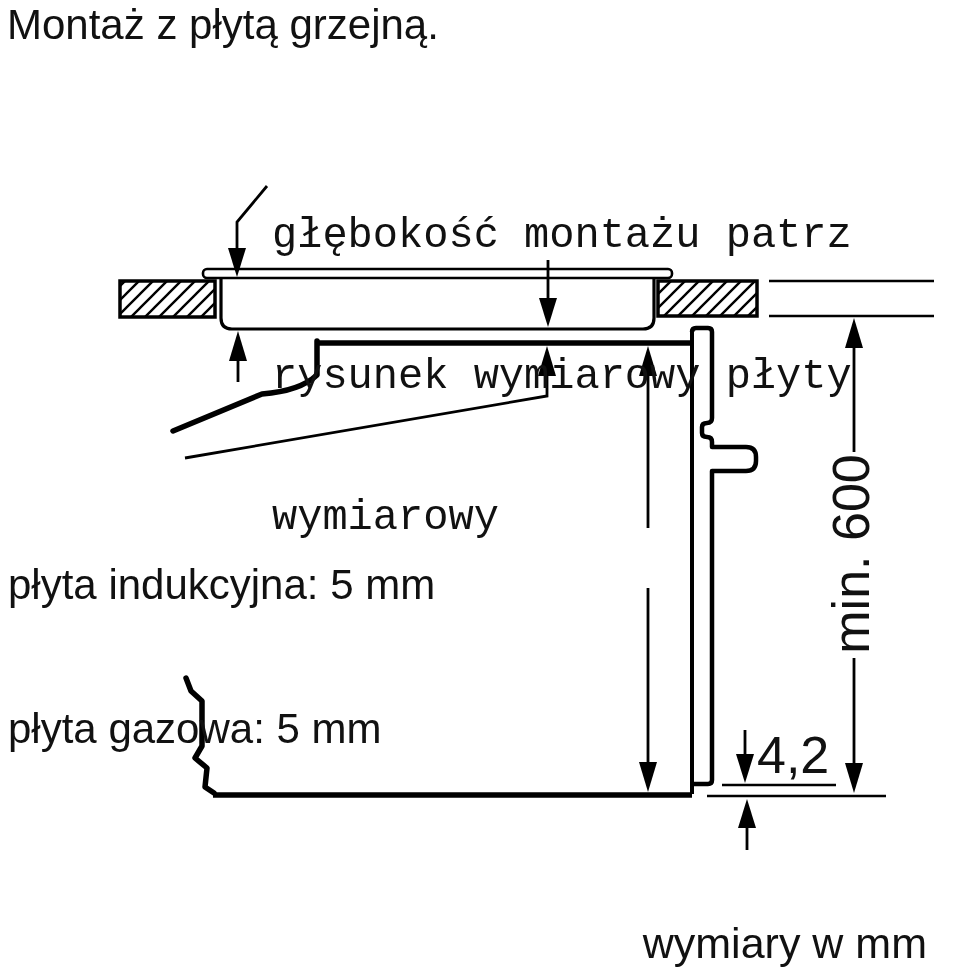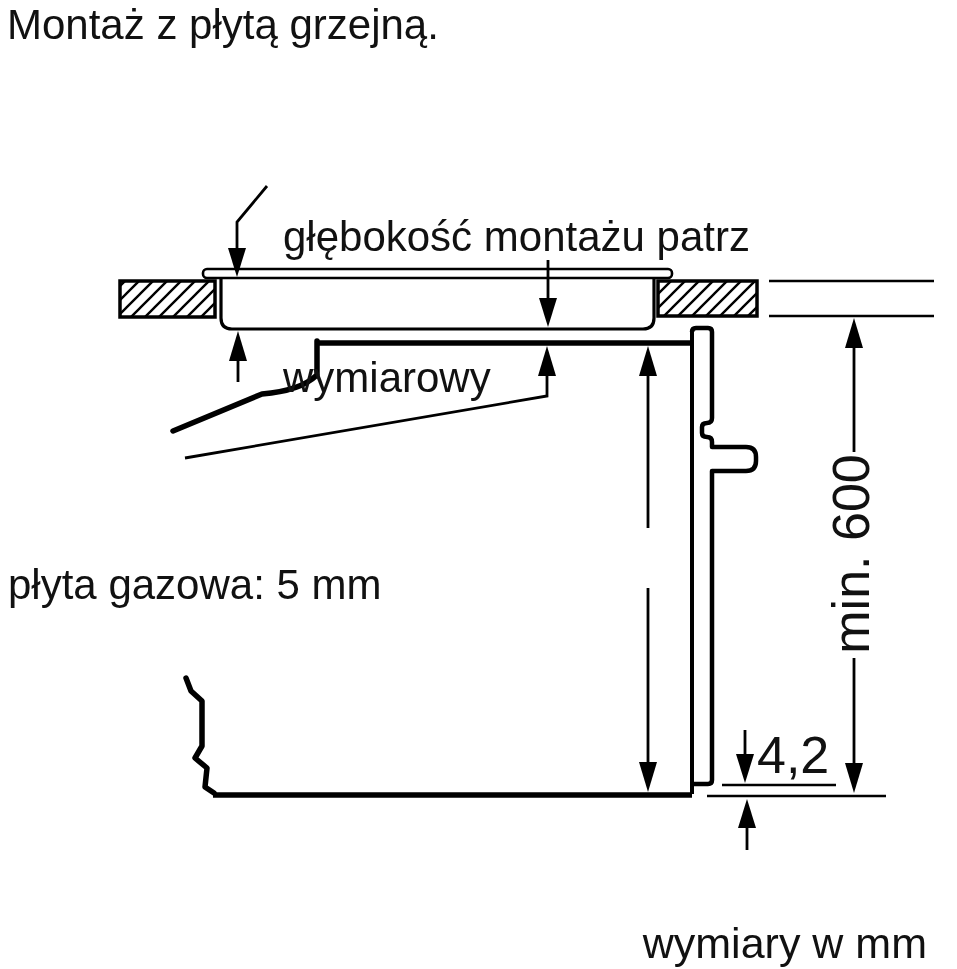--- a/index.html
+++ b/index.html
@@ -7,21 +7,21 @@
     position:relative;
     width:934px;height:969px;
     background:#ffffff;
     font-family:"Liberation Sans", sans-serif;
     color:#111111;
     overflow:hidden;
   }
   .stage svg{position:absolute;left:0;top:0;}
   .label{position:absolute;white-space:pre;color:#111111;}
   .title{left:7px;top:1px;font-size:42px;line-height:48px;}
-  .annotation{left:283px;top:119px;font-size:42px;line-height:47px;}
+  .annotation{left:272px;top:119px;font-size:42px;line-height:47px;font-family:Liberation Mono, monospace;}
   .clearance{left:8px;top:465px;font-size:42px;line-height:48px;}
   .dim-570{left:601px;top:529px;width:90px;text-align:center;font-size:52px;line-height:52px;}
   .dim-600{
     left:851px;top:554px;
     font-size:52px;line-height:52px;
     transform:translate(-50%,-50%) rotate(-90deg);
   }
   .dim-75{left:757px;top:729px;font-size:52px;line-height:52px;}
   .footer{right:7px;top:919px;font-size:43px;line-height:48px;margin-left:36px;}
 </style>
@@ -87,24 +87,26 @@
     <line x1="745" y1="730" x2="745" y2="757" stroke="#000" stroke-width="2.8"></line>
     <polygon points="745,783 736,754 754,754" fill="#000"></polygon>
     <line x1="747" y1="825" x2="747" y2="850" stroke="#000" stroke-width="2.8"></line>
     <polygon points="747,799 738,828 756,828" fill="#000"></polygon>
   </svg>
 
   <div class="label title">Montaż z płytą grzejną.</div>
 
   <div class="label annotation">
     <div>głębokość montażu patrz</div>
+    <div>rysunek wymiarowy płyty</div>
     <div>wymiarowy</div>
   </div>
 
   <div class="label clearance">
+    <div>płyta indukcyjna: 5 mm</div>
     <div>płyta gazowa: 5 mm</div>
     
   </div>
 
 
   <div class="label dim-600">min. 600</div>
 
   <div class="label dim-75">4,2</div>
 
   <div class="label footer">wymiary w mm</div>

